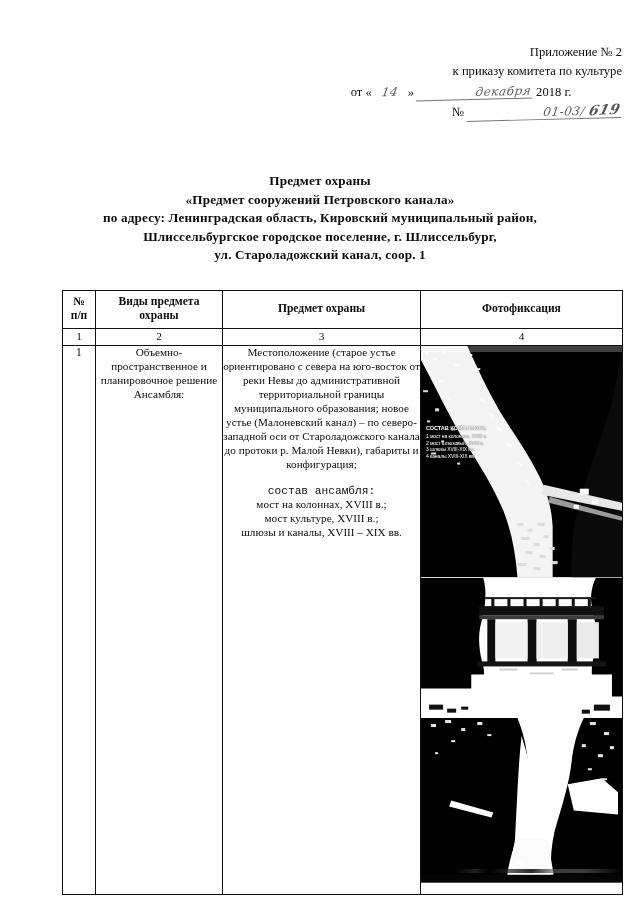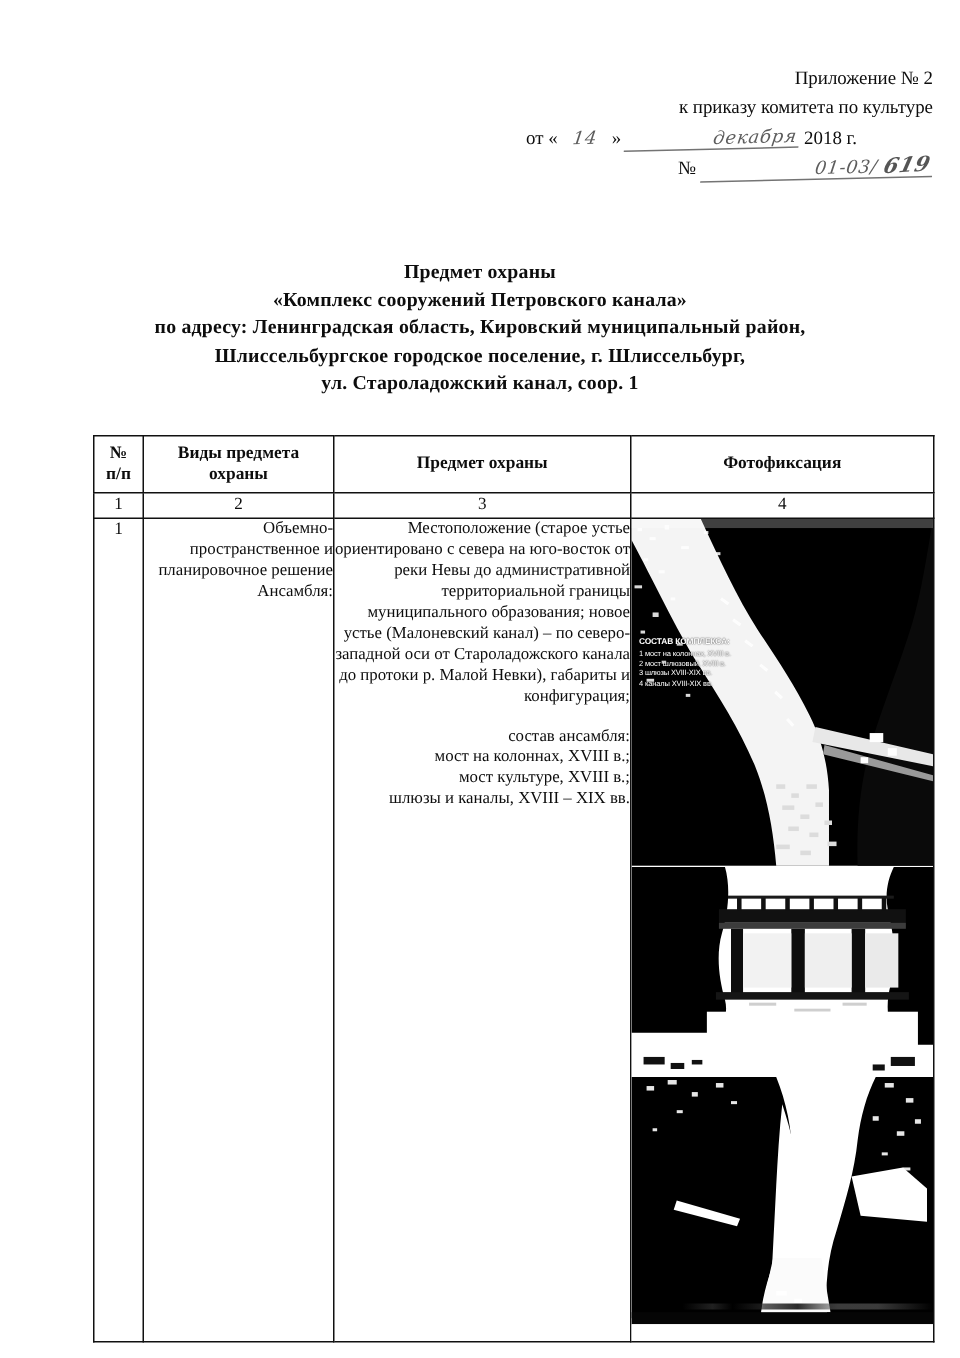--- a/index.html
+++ b/index.html
@@ -130,25 +130,25 @@
 
   .cell-rownum {
     text-align: center;
     font-size: 11.6px;
     padding-top: 5px;
   }
   .cell-text {
     font-size: 11.2px;
     line-height: 13.9px;
     padding: 5px 5px 6px 6px;
-    text-align: right;
+    text-align: center;
     hyphens: none;
   }
   .cell-text p { margin: 0; }
-  .cell-text p.gap { margin-top: 13px; }
+  .cell-text p.gap { margin-top: 13px; font-family: Liberation Mono, monospace; }
 
   .cell-photo {
     padding: 0;
     vertical-align: top;
   }
   .photo-stack {
     display: block;
     width: 100%;
     line-height: 0;
     font-size: 0;
@@ -213,21 +213,21 @@
       <span>№</span>
       <span class="hand w3">
         <span>01-03/</span>
         <span class="hand-strong">619</span>
       </span>
     </div>
   </div>
 
   <div class="title-block">
     <div>Предмет охраны</div>
-    <div>«Комплекс сооружений Петровского канала»</div>
+    <div>«Предмет сооружений Петровского канала»</div>
     <div>по адресу: Ленинградская область, Кировский муниципальный район,</div>
     <div>Шлиссельбургское городское поселение, г. Шлиссельбург,</div>
     <div>ул. Староладожский канал, соор. 1</div>
   </div>
 
   <table class="doc-table">
     <colgroup>
       <col class="col-num">
         <col class="col-kind">
         <col class="col-subj">

